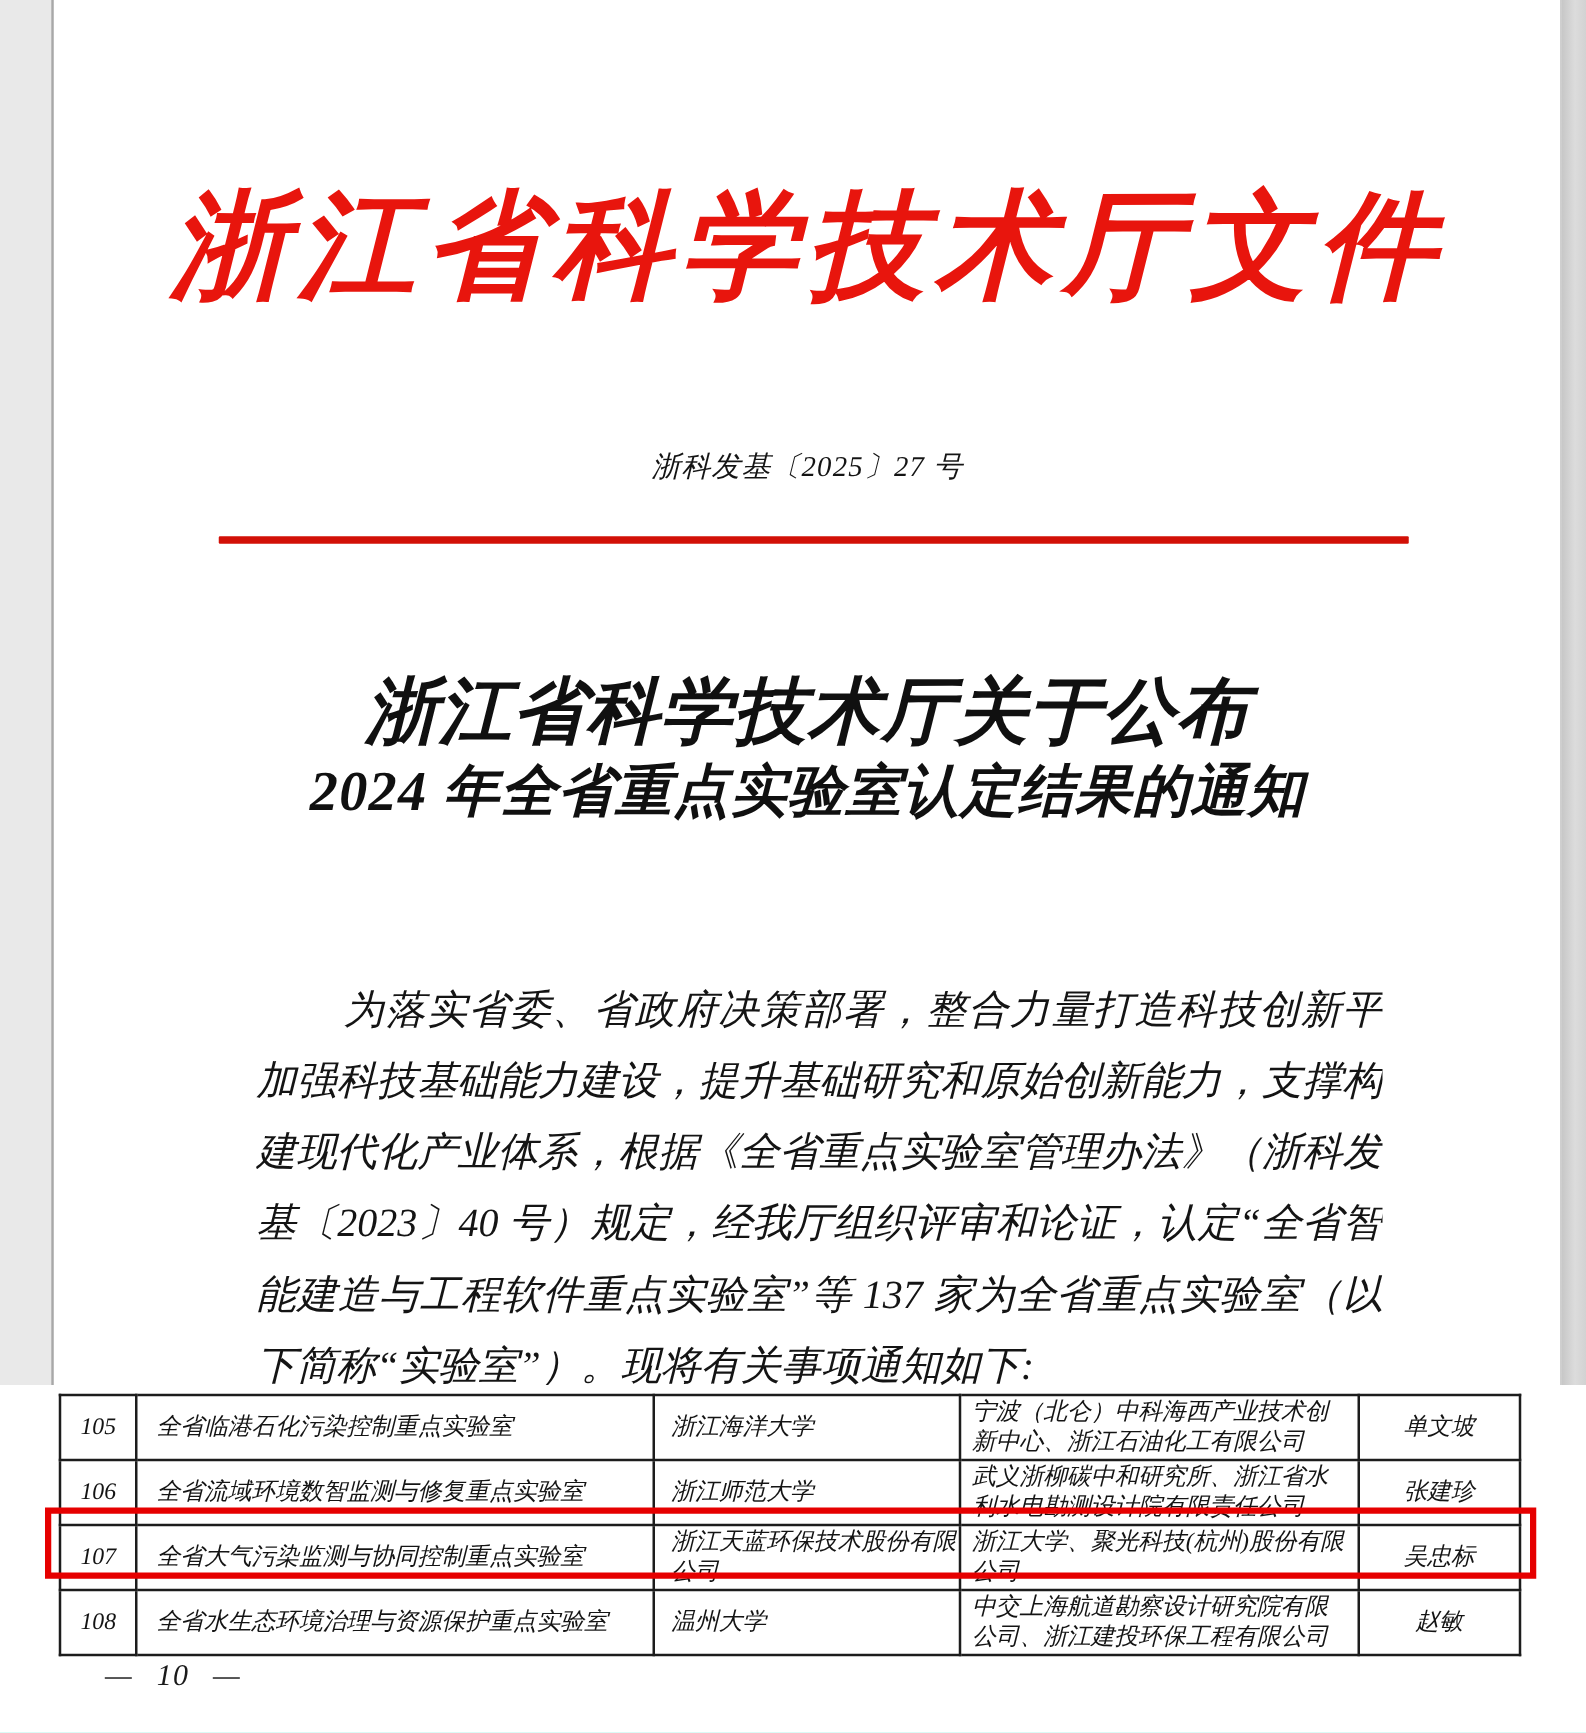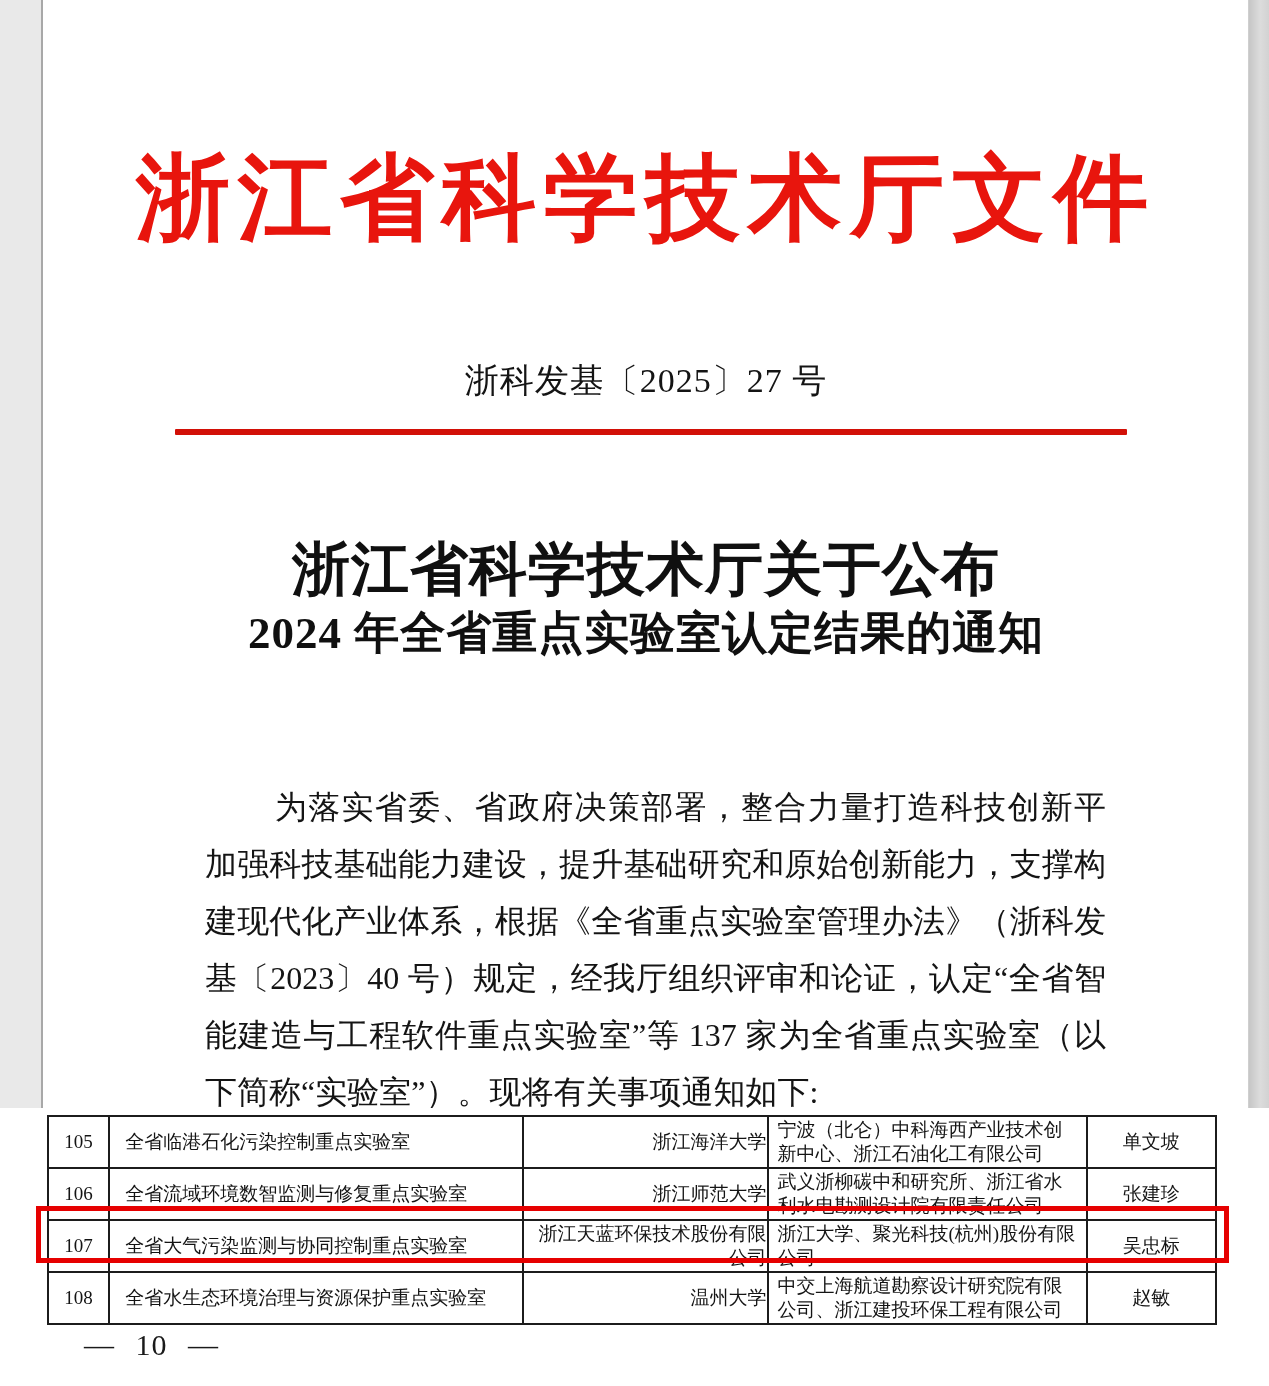--- a/index.html
+++ b/index.html
@@ -5,20 +5,21 @@
   * { margin: 0; padding: 0; box-sizing: border-box; }
   html, body { background: #ffffff; }
   .screen {
     position: relative;
     width: 1269px;
     height: 1386px;
     overflow: hidden;
     background: #5eead4;
     font-family: "Liberation Serif", "DejaVu Serif", serif;
     color: #111111;
+    font-style: italic;
   }
   
   .doc-bg {
     position: absolute; left: 0; top: 0;
     width: 1269px; height: 1108px;
     background: #e9e9e9;
   }
   .doc-page {
     position: absolute; left: 41px; top: 0;
     width: 1208px; height: 1108px;
@@ -35,21 +36,21 @@
     position: absolute; left: 43px; top: 150px; width: 1206px;
     text-align: center;
     font-size: 94px; line-height: 1.04; font-weight: 700;
     letter-spacing: 8px;
     color: #e8150d;
     white-space: nowrap;
   }
   .doc-number {
     position: absolute; left: 43px; top: 358px; width: 1206px;
     text-align: center;
-    font-size: 34px; font-weight: 400;
+    font-size: 23px; font-weight: 400;
     letter-spacing: 1px;
     color: #141414;
     white-space: nowrap;
   }
   .red-rule {
     position: absolute; left: 175px; top: 429px;
     width: 952px; height: 6px;
     background: #d21007;
     border-radius: 1px;
   }
@@ -101,33 +102,33 @@
     font-size: 19px; line-height: 24px;
     color: #141414;
     overflow: hidden;
   }
   .lab-table tr.r1 { height: 49px; }
   .lab-table tr.r2 { height: 46px; }
   .lab-table tr.r3 { height: 52px; }
   .lab-table tr.r4 { height: 50px; }
   .col-no       { width: 60px;  text-align: center; }
   .col-lab      { width: 406px; padding-left: 15px; }
-  .col-host     { width: 240px; padding-left: 13px; text-align: right; }
+  .col-host     { width: 240px; padding-left: 13px; }
   .col-partners { width: 313px; padding: 1px 7px 1px 9px; }
   .col-director { width: 127px; text-align: center; }
   .highlight-box {
     position: absolute; left: 36px; top: 1206px;
     width: 1193px; height: 57px;
     border: 5px solid #e60000;
     background: transparent;
     pointer-events: none;
   }
   .page-number {
     position: absolute; left: 84px; top: 1328px;
-    font-size: 30px; color: #1a1a1a;
+    font-size: 24px; color: #1a1a1a;
     word-spacing: 12px; letter-spacing: 1px;
     white-space: nowrap;
   }
 </style>
 </head>
 <body>
 
 <div class="screen">
 
   <div class="doc-bg"></div>

